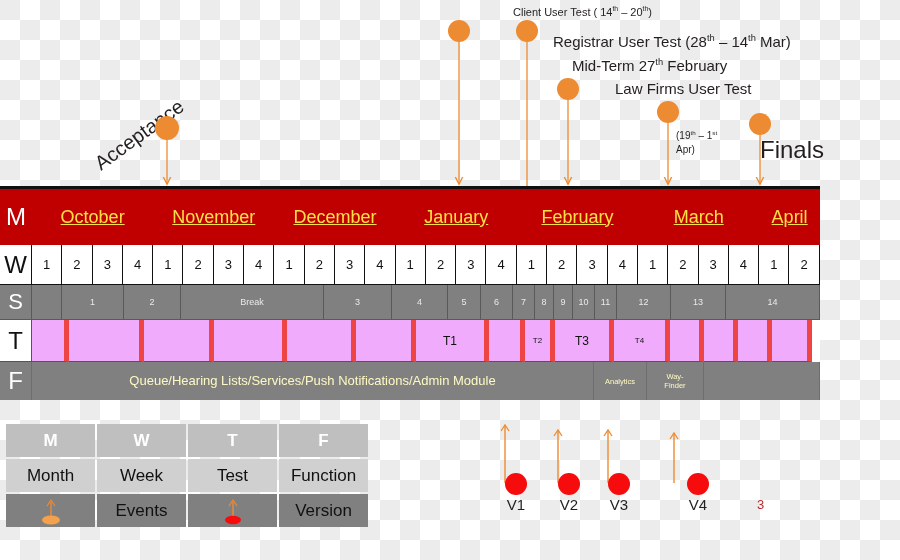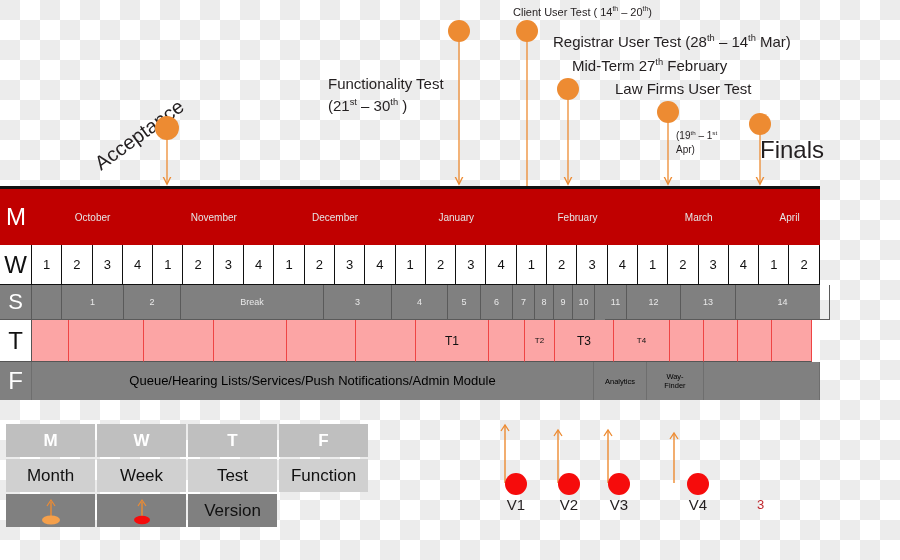--- a/index.html
+++ b/index.html
@@ -24,21 +24,21 @@
   .trow{display:flex;width:820px;box-sizing:border-box;}
   .lead{
     width:32px;flex:0 0 32px;display:flex;align-items:center;
     justify-content:center;box-sizing:border-box;
   }
   
   .row-month{height:56px;background:#C00000;}
   .row-month .lead{color:#fff;font-size:24px;}
   .row-month .cell{
     display:flex;align-items:center;justify-content:center;
-    color:#e5e5e5;font-size:10px;box-sizing:border-box;
+    color:#fde047;font-size:18px;box-sizing:border-box;text-decoration:underline;
   }
   
   .row-week{height:40px;background:#fff;}
   .row-week .lead{color:#111;font-size:24px;background:#fff;
     border-right:1px solid #111;border-bottom:1px solid #111;}
   .row-week .cell{
     display:flex;align-items:center;justify-content:center;
     color:#111;font-size:13px;box-sizing:border-box;
     border-right:1px solid #111;border-bottom:1px solid #111;
     background:#fff;
@@ -54,32 +54,32 @@
     border-right:1px solid #5a5a5a;border-bottom:1px solid #5a5a5a;
     word-break:break-all;
   }
   .row-sprint .cell.break-c{font-size:9px;word-break:normal;}
   
   .row-test{height:42px;background:#fff;}
   .row-test .lead{color:#111;font-size:24px;background:#fff;
     border-right:1px solid #555;border-bottom:1px solid #555;}
   .row-test .cell{
     display:flex;align-items:center;justify-content:center;
-    color:#111;box-sizing:border-box;background:#fca5a5;
-    border-right:1px solid #ef4444;border-bottom:1px solid #555;
+    color:#111;box-sizing:border-box;background:#f0abfc;
+    border-right:5px solid #ef4444;border-bottom:1px solid #555;
     font-size:12px;
   }
   .row-test .cell.small{font-size:8px;}
   
   .row-func{height:38px;background:#808080;}
   .row-func .lead{color:#fff;font-size:24px;
     border-right:1px solid #6e6e6e;}
   .row-func .cell{
     display:flex;align-items:center;justify-content:center;
-    color:#000000;box-sizing:border-box;text-align:center;
+    color:#fef9c3;box-sizing:border-box;text-align:center;
     border-right:1px solid #6e6e6e;font-size:13px;line-height:12px;
   }
   .row-func .cell.tiny{font-size:7.5px;line-height:9px;}
 
   
   #legend{position:absolute;left:6px;top:424px;width:362px;}
   .lg-row{display:flex;gap:2px;margin-bottom:2px;}
   .lg-cell{
     width:89px;height:33px;display:flex;align-items:center;
     justify-content:center;box-sizing:border-box;font-size:16px;
@@ -102,26 +102,20 @@
 </style>
 </head>
 <body>
 
 <div id="annotations">
 
   <div class="ann-label rot" style="left:104px;top:152px;font-size:20px;">
     <span>Acceptance</span>
   </div>
 
-  <div class="ann-label" style="left:328px;top:74px;font-size:15px;line-height:19px;">
-    <div>Functionality Test</div>
-    <div>
-      <span>(21</span><span class="sup">st</span><span> – 30</span><span class="sup">th</span><span> )</span>
-    </div>
-  </div>
 
   <div class="ann-label" style="left:513px;top:5px;font-size:11px;">
     <span>Client User Test ( 14</span><span class="sup">th</span><span> – 20</span><span class="sup">th</span><span>)</span>
   </div>
 
   <div class="ann-label" style="left:553px;top:33px;font-size:15px;">
     <span>Registrar User Test (28</span><span class="sup">th</span><span> – 14</span><span class="sup">th</span><span> Mar)</span>
   </div>
 
   <div class="ann-label" style="left:572px;top:57px;font-size:15px;">
@@ -233,21 +227,21 @@
         <div class="cell" style="width: 57px;">2</div>
         <div class="cell break-c" style="width: 143px;">Break</div>
         <div class="cell" style="width: 68px;">3</div>
         <div class="cell" style="width: 56px;">4</div>
         <div class="cell" style="width: 33px;">5</div>
         <div class="cell" style="width: 32px;">6</div>
         <div class="cell" style="width: 22px;">7</div>
         <div class="cell" style="width: 19px;">8</div>
         <div class="cell" style="width: 19px;">9</div>
         <div class="cell" style="width: 22px;">10</div>
-        <div class="cell" style="width: 22px; margin-left: 10px;">11</div>
+        <div class="cell" style="width: 22px;">11</div>
         <div class="cell" style="width: 54px;">12</div>
         <div class="cell" style="width: 55px;">13</div>
         <div class="cell" style="width: 94px;">14</div>
       </div>
   </div>
 
   <div class="trow row-test">
     <div class="lead">T</div>
     <div id="test-cells" style="display:flex;flex:1;">
         <div class="cell" style="width: 37px;"></div>
@@ -294,20 +288,21 @@
     <div class="lg-cell lg-mid">Function</div>
   </div>
   <div class="lg-row">
     <div class="lg-cell lg-dark">
       <svg width="30" height="28">
         <line x1="15" y1="22" x2="15" y2="5" stroke="#ED8B32" stroke-width="1.4"></line>
         <path d="M11,9 L15,3 L19,9" fill="none" stroke="#ED8B32" stroke-width="1.2"></path>
         <ellipse cx="15" cy="23" rx="9" ry="4.5" fill="#F5A04B"></ellipse>
       </svg>
     </div>
+    <div class="lg-cell lg-dark">Events</div>
     <div class="lg-cell lg-dark">
       <svg width="30" height="28">
         <line x1="15" y1="22" x2="15" y2="5" stroke="#ED8B32" stroke-width="1.4"></line>
         <path d="M11,9 L15,3 L19,9" fill="none" stroke="#ED8B32" stroke-width="1.2"></path>
         <ellipse cx="15" cy="23" rx="8" ry="4.2" fill="#F60C0C"></ellipse>
       </svg>
     </div>
     <div class="lg-cell lg-dark">Version</div>
   </div>
 </div>

